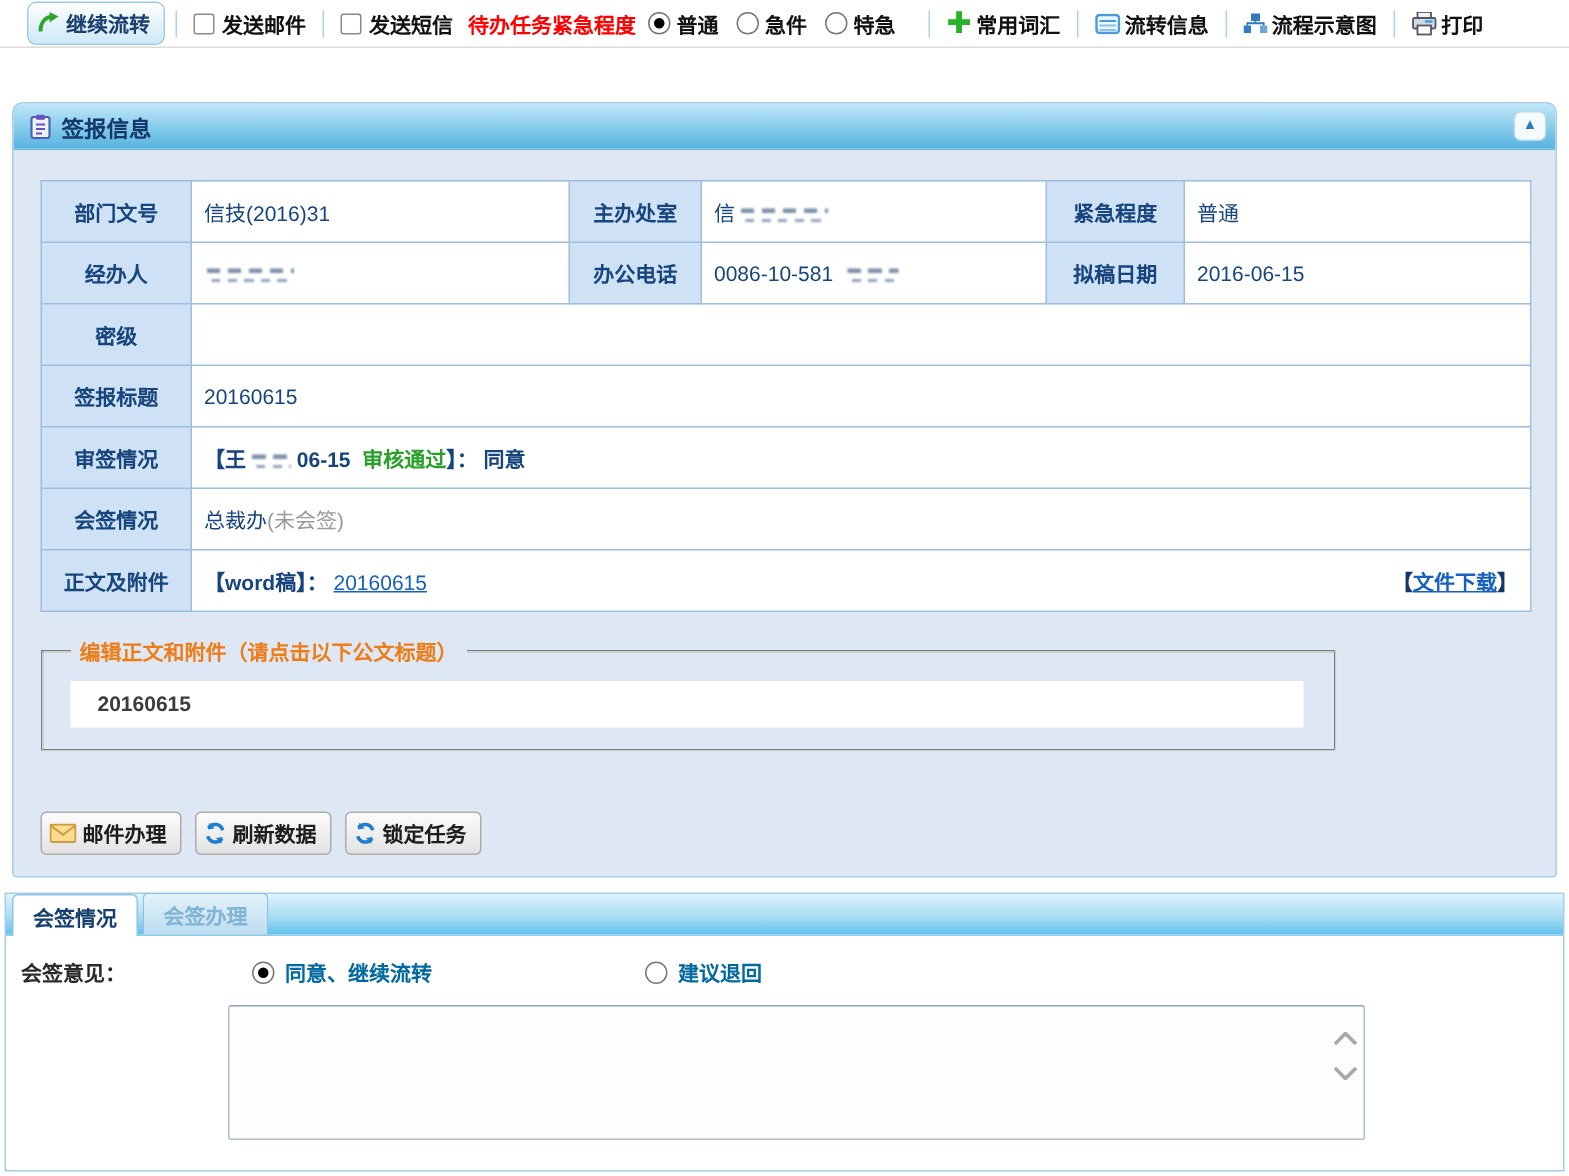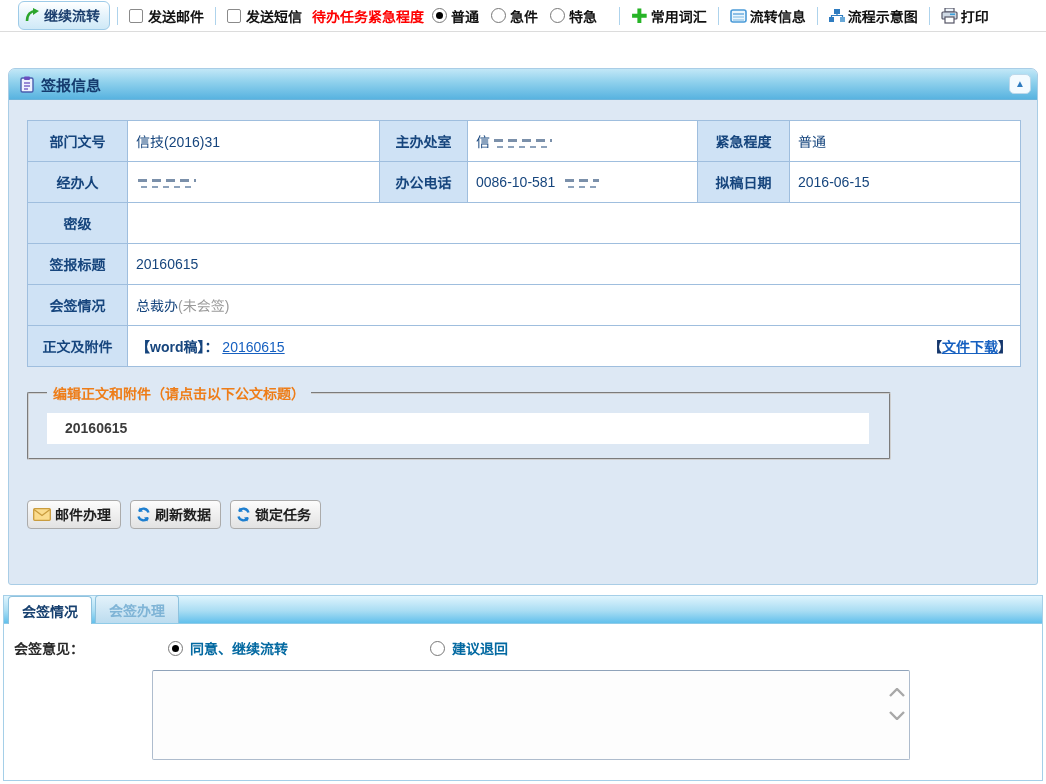--- a/index.html
+++ b/index.html
@@ -204,20 +204,29 @@
         <td class="lbl lbl3">拟稿日期</td>
         <td class="val">2016-06-15</td>
       </tr>
       <tr>
         <td class="lbl">密级</td>
         <td class="val" colspan="5"></td>
       </tr>
       <tr>
         <td class="lbl">签报标题</td>
         <td class="val" colspan="5">20160615</td>
+      </tr>
+      <tr>
+        <td class="lbl">审签情况</td>
+        <td class="val bold" colspan="5">
+          <span>【王</span><span class="redact xs"></span>
+          <span>06-15</span>&nbsp;
+          <span class="green">审核通过</span><span>】：</span>
+          <span>同意</span>
+        </td>
       </tr>
       <tr>
         <td class="lbl">会签情况</td>
         <td class="val" colspan="5">
           <span>总裁办</span><span class="gray">(未会签)</span>
         </td>
       </tr>
       <tr>
         <td class="lbl">正文及附件</td>
         <td class="val" colspan="5">

